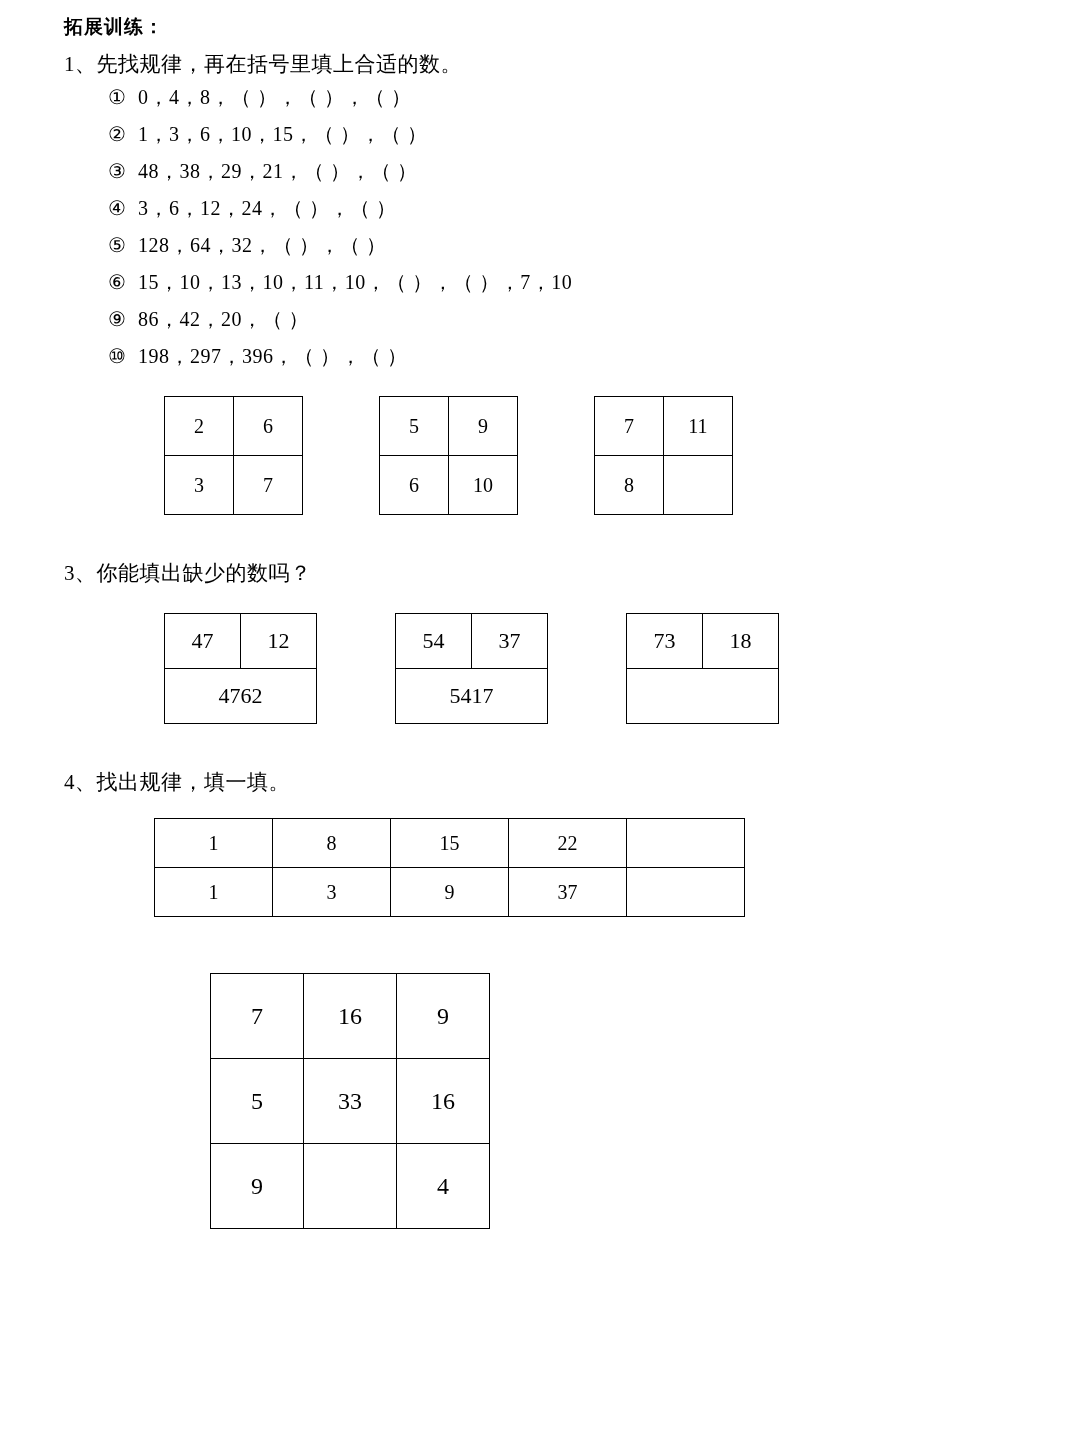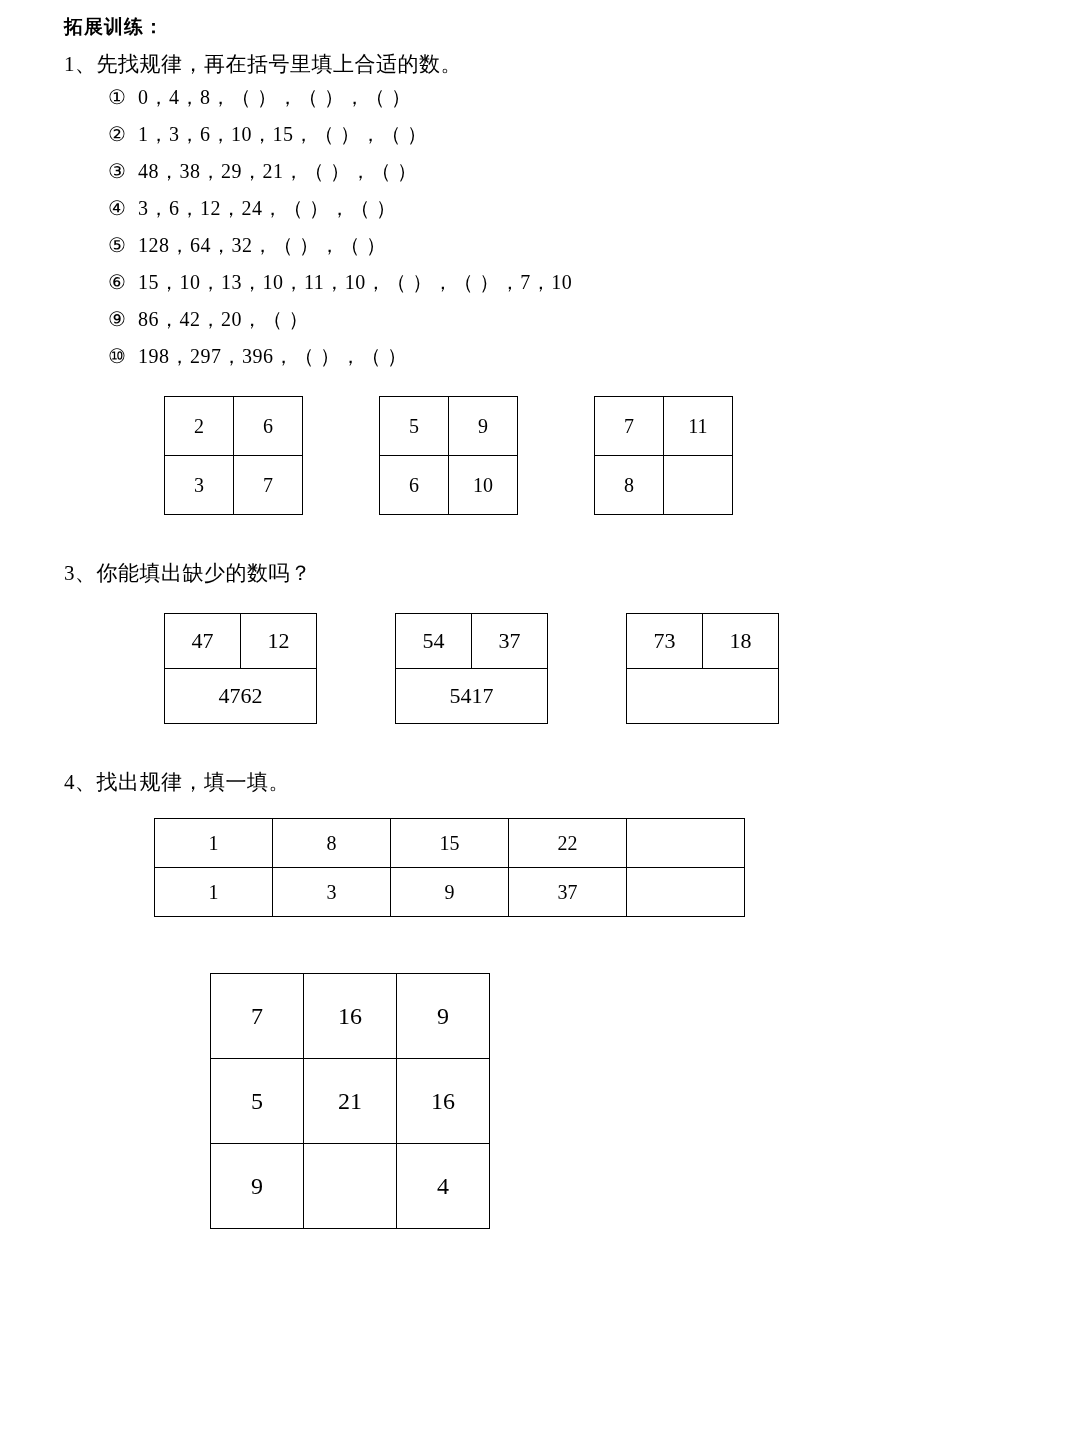--- a/index.html
+++ b/index.html
@@ -252,21 +252,21 @@
   <div class="s5-wrap">
     <table class="box s5">
       <tbody>
           <tr>
         <td>7</td>
         <td>16</td>
         <td>9</td>
       </tr>
       <tr>
         <td>5</td>
-        <td>21</td>
+        <td>33</td>
         <td>16</td>
       </tr>
       <tr>
         <td>9</td>
         <td></td>
         <td>4</td>
       </tr>
     </tbody>
       </table>
   </div>

